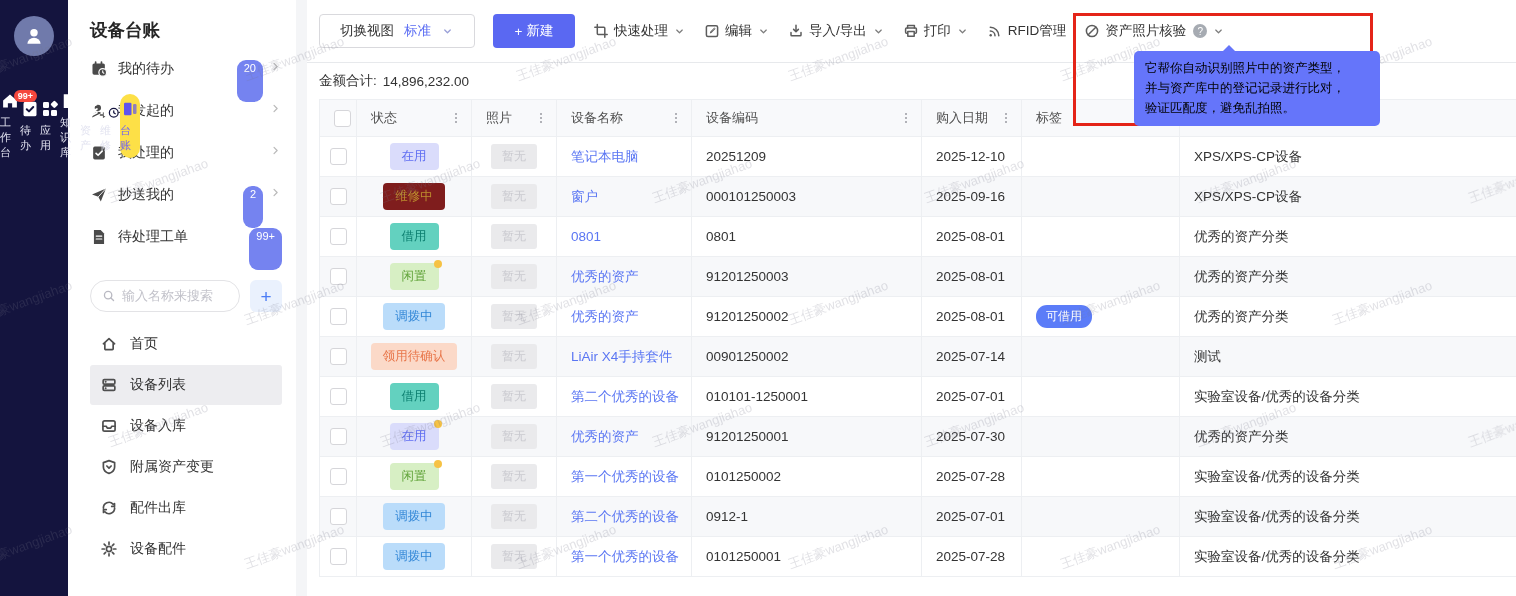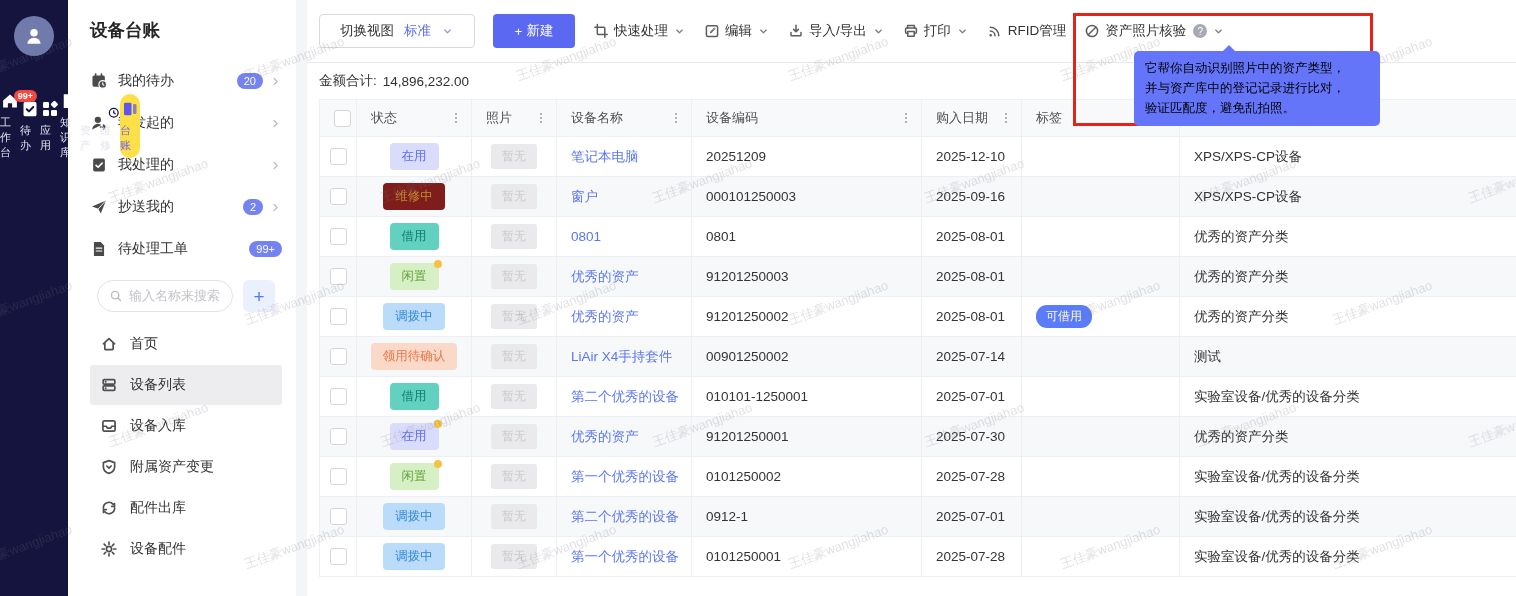--- a/index.html
+++ b/index.html
@@ -16,26 +16,26 @@
   color:#e2e3f0;font-size:11px;margin-bottom:20px;width:56px;padding:5px 0;border-radius:10px;cursor:pointer}
 .rail-item .ic{width:20px;height:20px;color:#fff}
 .rail-item.sel{background:#fde047;color:#6f63f2}
 .rail-item.sel .ic{color:#5f54ee}
 .rail-badge{position:absolute;top:-4px;right:3px;background:#f5473d;color:#fff;font-size:9px;
   padding:1px 4px;border-radius:8px;font-weight:bold}
 .rail-divider{width:36px;border-top:1px solid #393a60;margin:0 0 18px}
 
 .sidebar{width:228px;flex-shrink:0;padding:18px 14px 0 22px;box-sizing:border-box}
 .sb-title{font-size:17.5px;font-weight:600;color:#262626;margin:0 0 18px}
-.quick-item{display:flex;align-items:center;height:42px;cursor:pointer}
+.quick-item{display:flex;height:42px;cursor:pointer}
 .quick-item .ic{width:18px;height:18px;color:#4a4a4a;margin-right:10px;flex-shrink:0}
 .quick-label{font-size:14px;color:#333;flex:1}
 .badge{background:#7583f0;color:#fff;font-size:11px;border-radius:9px;padding:2px 7px;text-align:center}
 .chev-r{width:13px;height:13px;color:#b9b9b9;margin-left:6px;flex-shrink:0}
-.search-row{display:flex;gap:10px;margin:10px 7px 12px}
+.search-row{display:flex;gap:10px;margin:10px 0 12px}
 .search-box{flex:1;height:32px;border:1px solid #e3e3e6;border-radius:16px;display:flex;align-items:center;
   padding:0 11px;box-sizing:border-box;gap:6px;cursor:text;background:#fff}
 .search-box .ic{width:14px;height:14px;color:#b9b9c2}
 .search-ph{font-size:13px;color:#c2c2ca}
 .add-btn{width:32px;height:32px;border:none;border-radius:6px;background:#eaf1fd;color:#4c7df5;
   font-size:19px;line-height:1;cursor:pointer;padding:0;flex-shrink:0}
 .menu-item{display:flex;align-items:center;gap:12px;height:40px;padding:0 10px;margin:1px 0;
   border-radius:3px;font-size:14px;color:#333;cursor:pointer}
 .menu-item .ic{width:18px;height:18px;color:#4f4f4f;flex-shrink:0}
 .menu-item.sel{background:#ededf0}

